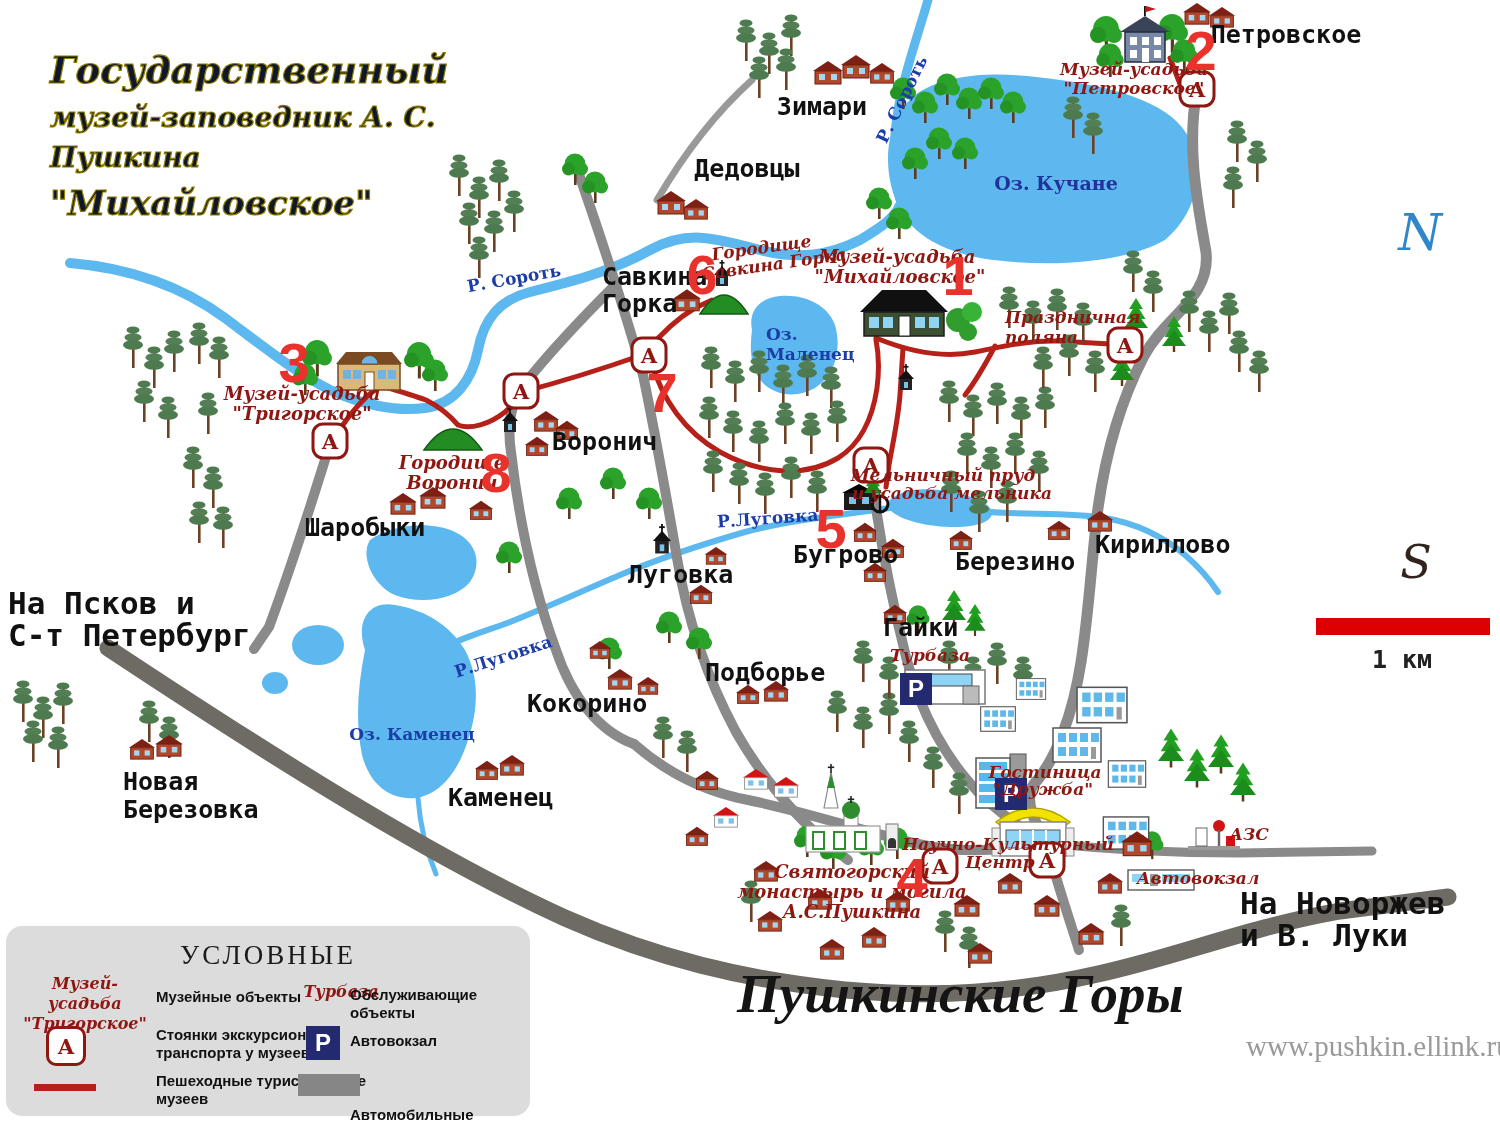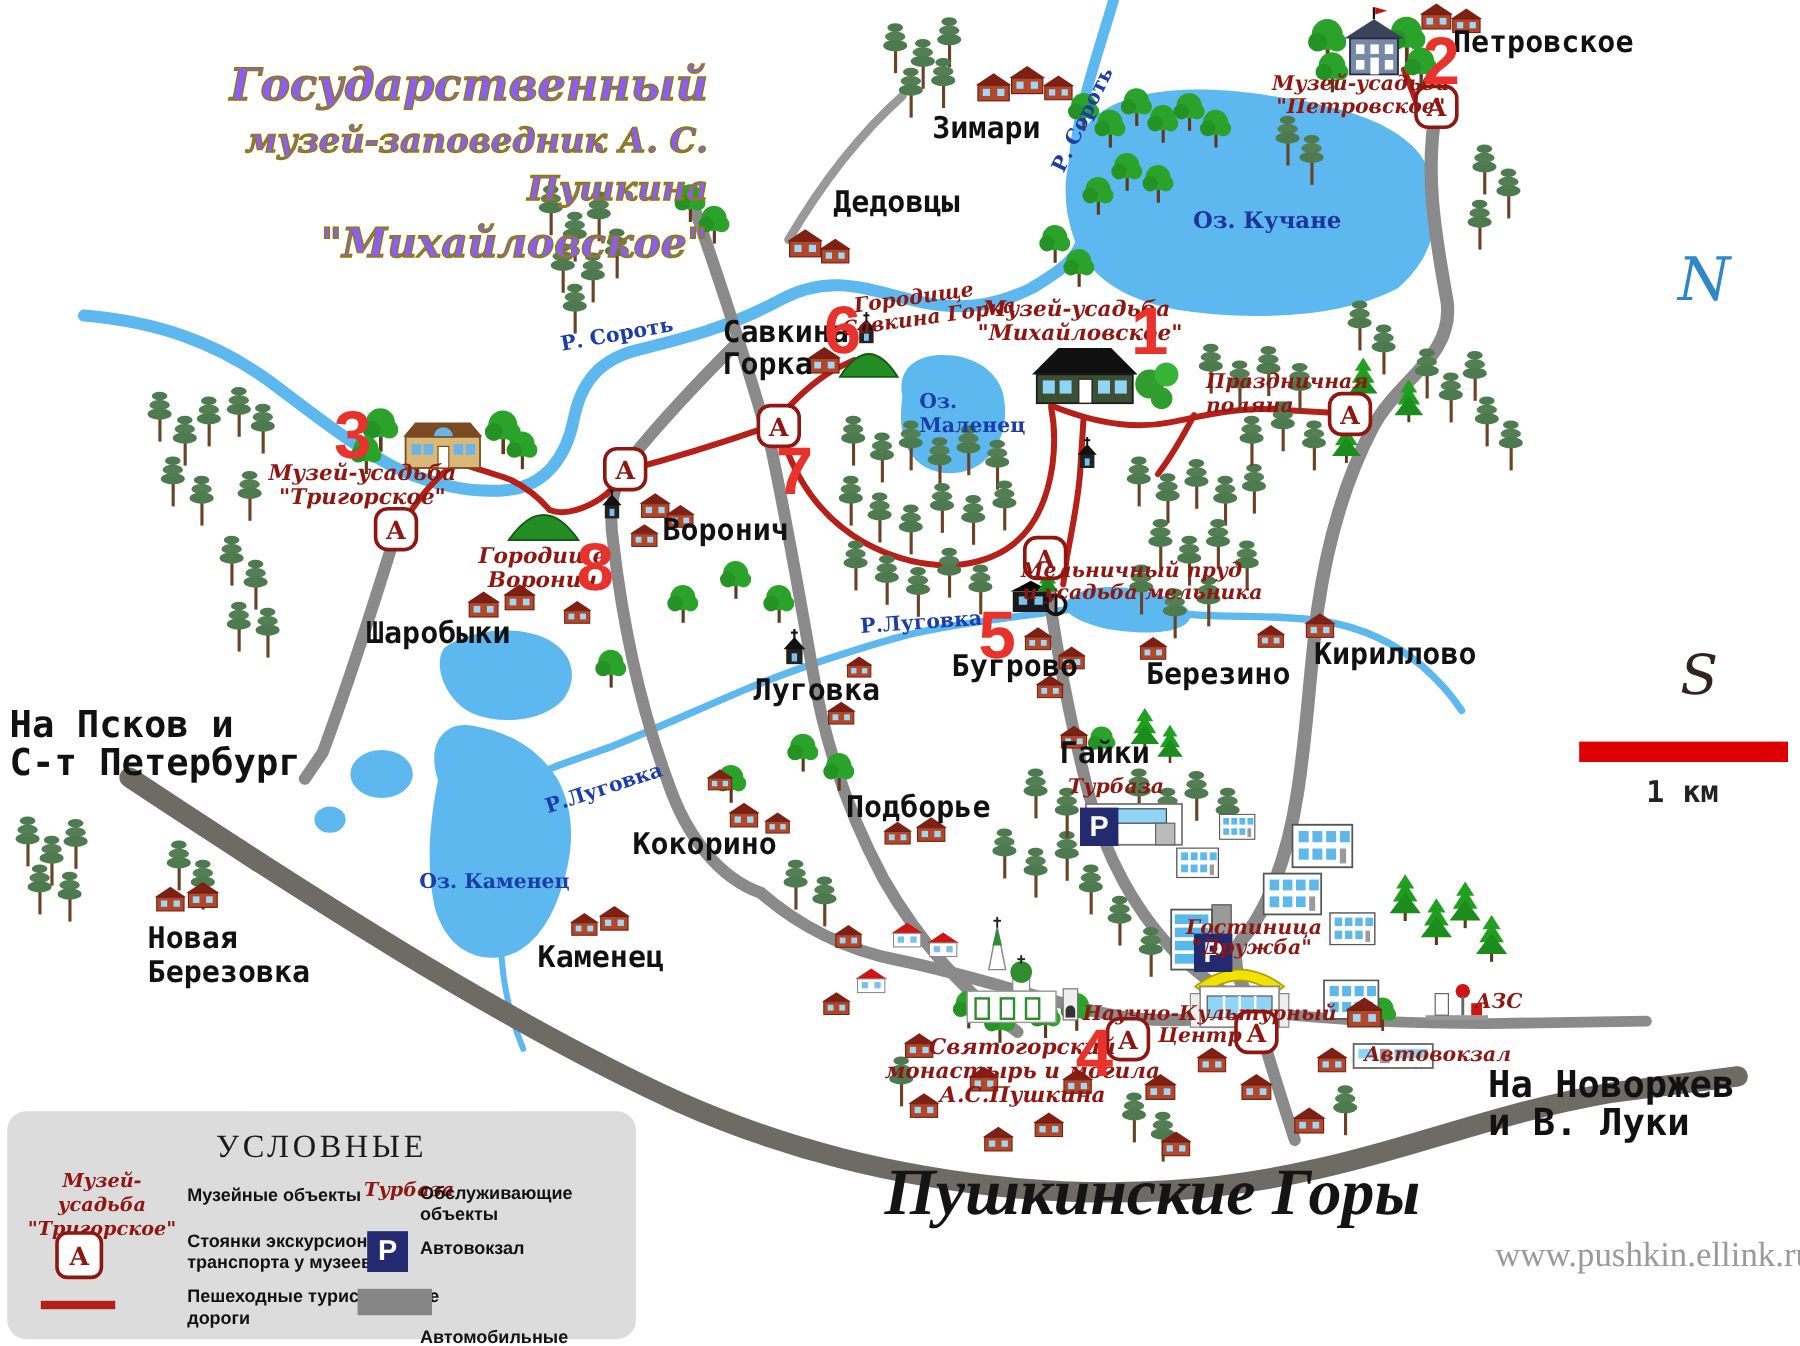--- a/index.html
+++ b/index.html
@@ -14,22 +14,22 @@
   .t-water{font:bold 17px "DejaVu Serif",serif;fill:#1c3da8;}
   .t-water-lg{font:bold 19px "DejaVu Serif",serif;fill:#20339b;}
   .t-num{font:bold 56px "Liberation Sans",sans-serif;fill:#e8322b;}
   .t-big-italic{font:italic 600 55px "Liberation Serif",serif;fill:#141414;}
   .t-compass-n{font:italic 50px "DejaVu Serif",serif;fill:#2f86c8;}
   .t-compass-s{font:italic 46px "DejaVu Serif",serif;fill:#30241c;}
   .t-scale{font:bold 25px "DejaVu Sans Mono",monospace;fill:#222;}
   .t-stopA{font:bold 21px "DejaVu Serif",serif;fill:#8e1712;}
   .t-parkP{font:bold 24px "Liberation Sans",sans-serif;fill:#fff;}
   
-  .title{position:absolute;left:50px;top:44px;width:540px;text-align:right;
-         color:#8b5cf6;-webkit-text-stroke:1.2px #8f7d00;
+  .title{position:absolute;left:50px;top:44px;width:540px;text-align:left;
+         color:#0f172a;-webkit-text-stroke:1.2px #8f7d00;
          font-family:"DejaVu Serif",serif;font-style:italic;font-weight:bold;line-height:1.45;}
   .title .l1{font-size:37px;}
   .title .l2{font-size:28px;}
   .title .l3{font-size:34px;}
   .legend{position:absolute;left:6px;top:926px;width:524px;height:190px;background:#dcdcdc;
           border-radius:16px;}
   .lg-h{position:absolute;top:14px;width:100%;display:flex;justify-content:center;gap:26px;
         font-family:"Liberation Serif",serif;font-size:27px;letter-spacing:3px;color:#1a1a1a;}
   .lg-item{position:absolute;font-weight:bold;font-size:15px;color:#111;line-height:1.2;}
   .lg-script{position:absolute;font-family:"DejaVu Serif",serif;font-style:italic;font-weight:bold;
@@ -602,20 +602,20 @@
       <div>Стоянки экскурсионного</div>
       <div>транспорта у музеев</div>
     </div>
     <div class="lg-parkP" style="left:300px;top:100px;">
         <span>P</span>
       </div>
     <div class="lg-item" style="left:344px;top:106px;">Автовокзал</div>
     <div class="lg-redline" style="left:28px;top:158px;"></div>
     <div class="lg-item" style="left:150px;top:146px;">
       <div>Пешеходные туристические</div>
-      <div>дороги</div>
+      <div>музеев</div>
     </div>
     <div class="lg-grayrect" style="left:292px;top:148px;"></div>
     <div class="lg-item" style="left:344px;top:152px;margin-top:28px;">Автомобильные дороги</div>
   </div>
 
   <div class="website">www.pushkin.ellink.ru</div>
 </div>
 
 </body></html>

